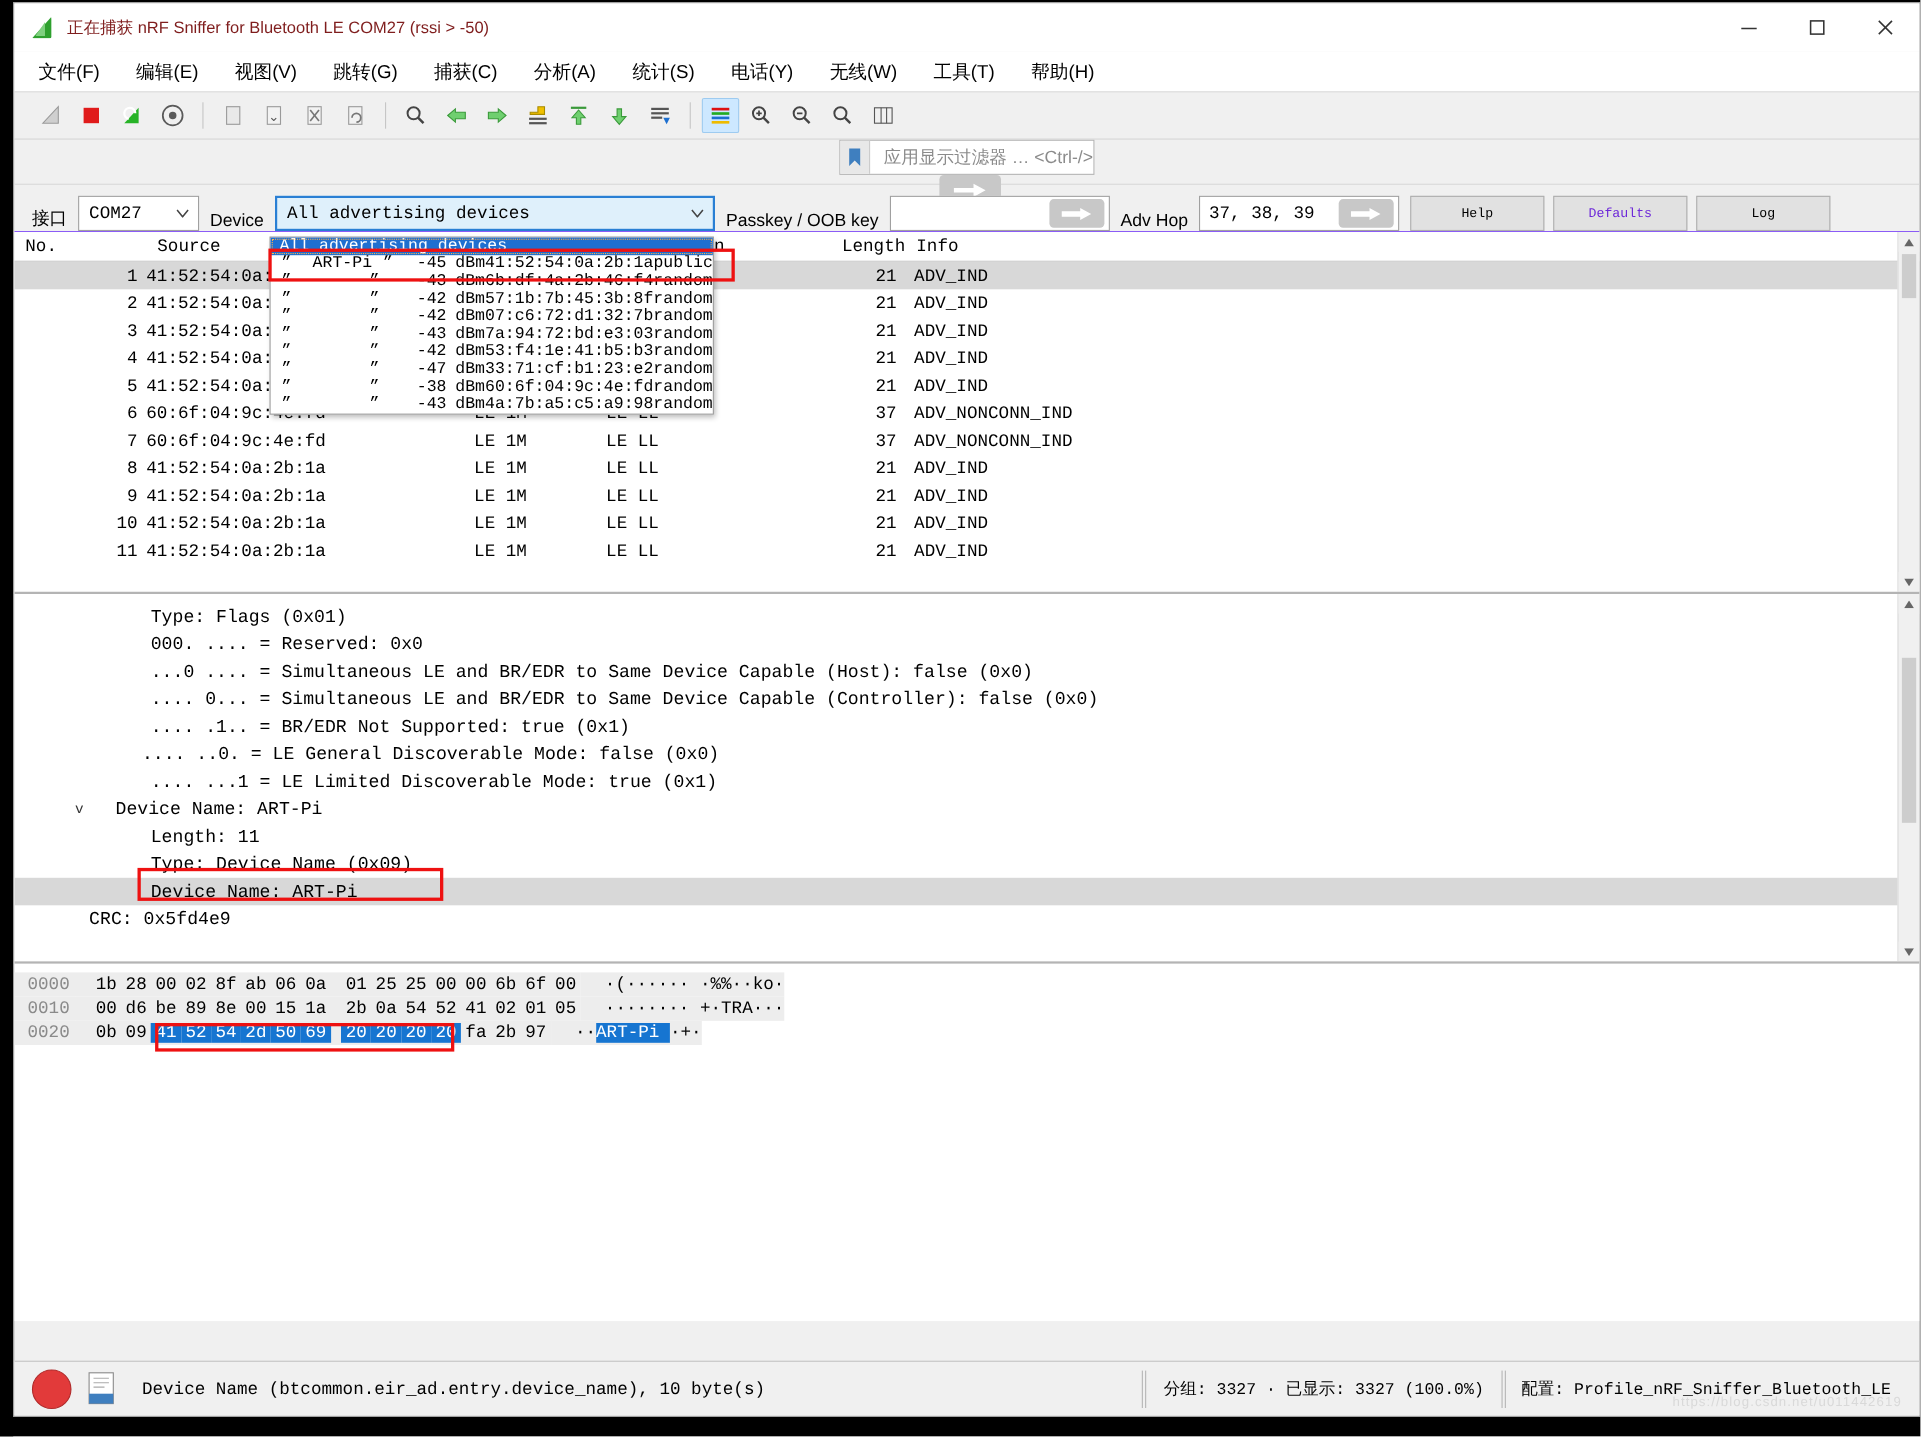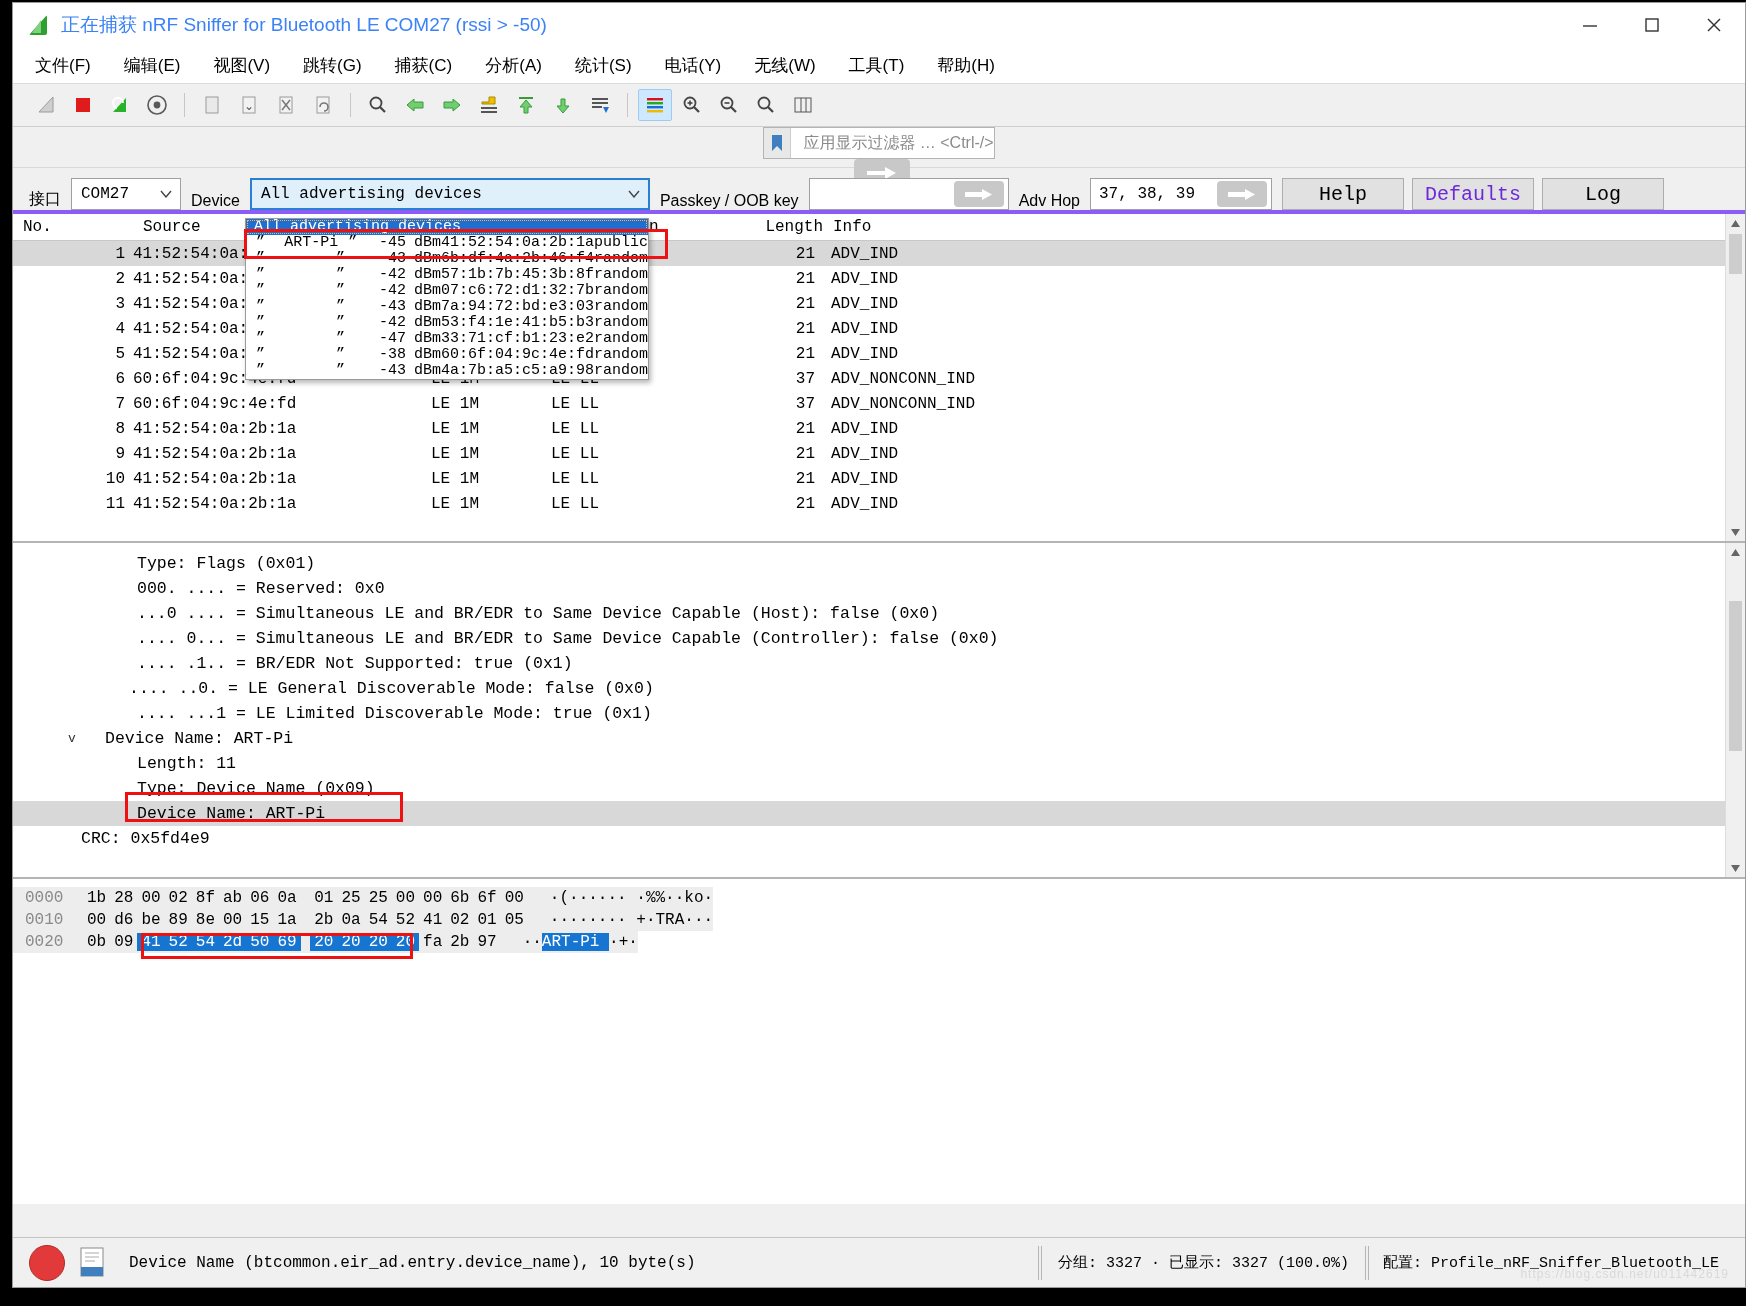--- a/index.html
+++ b/index.html
@@ -33,21 +33,21 @@
   }
   .app-icon .fin{
     position:absolute;left:2px;top:2px;width:0;height:0;
     border-left:18px solid transparent;border-bottom:20px solid #2ea02e;
     border-radius:2px;
   }
   .app-icon .fin2{
     position:absolute;left:5px;top:7px;width:9px;height:13px;background:#7fd07f;
     clip-path:polygon(100% 0,100% 100%,0 100%);
   }
-  .title-text{font-size:19px;color:#3b82f6;letter-spacing:0px;white-space:nowrap;}
+  .title-text{font-size:15px;color:#7f1d1d;letter-spacing:0px;white-space:nowrap;}
   .winbtns{position:absolute;right:0;top:0;height:44px;display:flex;}
   .winbtn{width:62px;height:44px;display:flex;align-items:center;justify-content:center;}
   .winbtn svg{display:block;}
   
   .menubar{height:36px;background:#ffffff;display:flex;align-items:center;padding-left:22px;}
   .menuitem{font-size:17px;padding:2px 17px 2px 0;margin-right:16px;white-space:nowrap;color:#000;}
   
   .toolbar{
     height:42px;background:#f0f0f0;border-top:1px solid #dcdcdc;border-bottom:1px solid #cfcfcf;
     display:flex;align-items:center;padding-left:16px;gap:3px;
@@ -90,26 +90,26 @@
   .combo .arrow{position:absolute;right:8px;top:50%;transform:translateY(-50%);}
   .combo.focused{border:2px solid #2a7fd4;background:#dff0fb;}
   .tbox{
     height:32px;background:#fff;border:1px solid #a0a0a0;display:flex;align-items:center;
     box-sizing:border-box;font-family:"Liberation Mono",monospace;font-size:16px;
   }
   .tbox .val{padding-left:8px;white-space:nowrap;flex:1;}
   .gobtn{width:50px;height:26px;background:#c8c8c8;border-radius:4px;display:flex;align-items:center;justify-content:center;margin-right:4px;flex:none;}
   .btn{
     height:32px;background:#e1e1e1;border:1px solid #adadad;box-sizing:border-box;
-    display:flex;align-items:center;justify-content:center;font-family:"Liberation Mono",monospace;font-size:20px;
+    display:flex;align-items:center;justify-content:center;font-family:"Liberation Mono",monospace;font-size:12px;
   }
   .btn.disabled{color:#6d28d9;}
   
   .packetlist{
-    position:relative;background:#fff;border-top:4px solid #8b5cf6;
+    position:relative;background:#fff;border-top:1px solid #8b5cf6;
     font-family:"Liberation Mono",monospace;font-size:16px;
   }
   .plheader{
     height:26px;background:#fff;border-bottom:1px solid #c8c8c8;display:flex;align-items:center;
   }
   .plheader .h{padding-left:10px;box-sizing:border-box;overflow:hidden;white-space:nowrap;}
   .plrow{height:25px;display:flex;align-items:center;}
   .plrow.sel{background:#d8d8d8;}
   .plrow .c{box-sizing:border-box;white-space:nowrap;overflow:hidden;}
   .c.num{text-align:right;padding-right:8px;}

